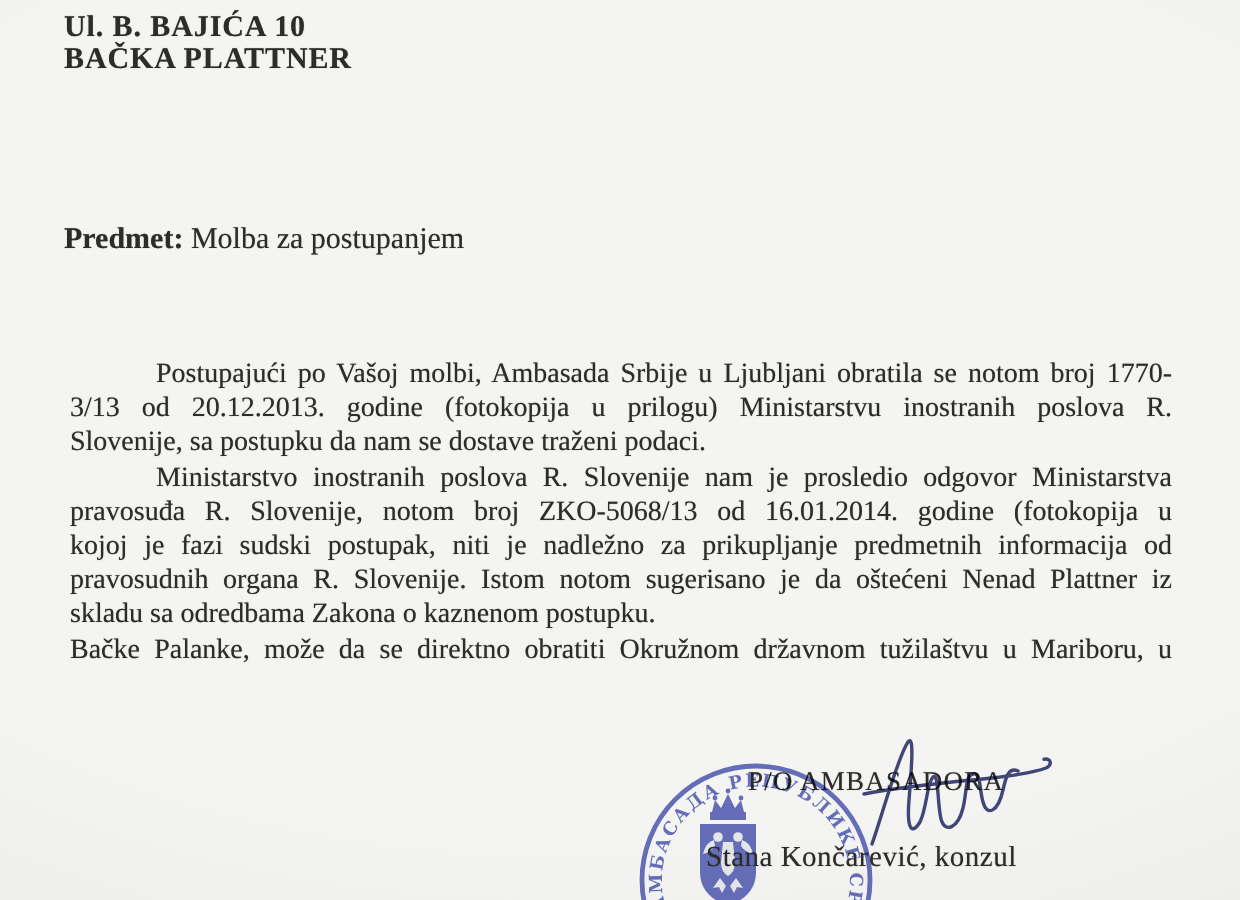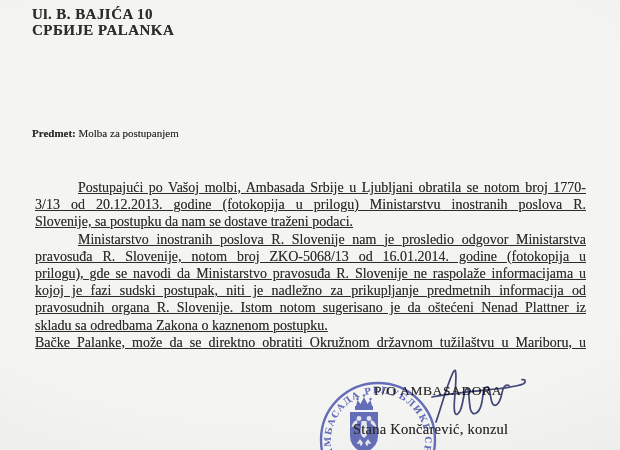--- a/index.html
+++ b/index.html
@@ -18,30 +18,30 @@
   }
   
   .txt { text-shadow: 0 0 0.45px rgba(46,44,42,0.55); }
 
   .sender {
     position: absolute; left: 32px; top: 6px;
     font-weight: bold; font-size: 15px; line-height: 16px;
     letter-spacing: 0.45px; white-space: nowrap;
   }
   .subject {
-    position: absolute; left: 32px; top: 127px;
-    font-size: 11px; white-space: nowrap;
+    position: absolute; left: 32px; top: 112px;
+    font-size: 15px; white-space: nowrap;
   }
   .subject .lbl { font-weight: bold; }
 
   .bodyblock {
     position: absolute; left: 35px; top: 179px; width: 551px;
     font-size: 14px; line-height: 17.2px;
   }
-  .bl { height: 17.2px; overflow: hidden; text-decoration: underline; }
+  .bl { height: 17.2px; overflow: hidden; }
   .j  { text-align: justify; text-align-last: justify; }
   .ind { padding-left: 43px; }
 
   .po-line {
     position: absolute; left: 374px; top: 383px;
     font-size: 13.5px; letter-spacing: 0.6px; white-space: nowrap;
   }
   .name-line {
     position: absolute; left: 353px; top: 421px;
     font-size: 14.5px; letter-spacing: 0.25px; white-space: nowrap;
@@ -64,34 +64,33 @@
     opacity: 0.95;
   }
 </style>
 </head>
 <body>
 
 <div class="paper">
 
   <div class="sender txt">
     <div>Ul. B. BAJIĆA 10</div>
-    <div>СРБИЈЕ PALANKA</div>
+    <div>BAČKA PLATTNER</div>
   </div>
 
   <div class="subject txt">
     <span class="lbl">Predmet:</span><span> Molba za postupanjem</span>
   </div>
 
   <div class="bodyblock txt">
     <div class="bl j ind">Postupajući po Vašoj molbi, Ambasada Srbije u Ljubljani obratila se notom broj 1770-</div>
     <div class="bl j">3/13 od 20.12.2013. godine (fotokopija u prilogu) Ministarstvu inostranih poslova R.</div>
     <div class="bl">Slovenije, sa postupku da nam se dostave traženi podaci.</div>
     <div class="bl j ind">Ministarstvo inostranih poslova R. Slovenije nam je prosledio odgovor Ministarstva</div>
     <div class="bl j">pravosuđa R. Slovenije, notom broj ZKO-5068/13 od 16.01.2014. godine (fotokopija u</div>
-    <div class="bl j">prilogu), gde se navodi da Ministarstvo pravosuđa R. Slovenije ne raspolaže informacijama u</div>
     <div class="bl j">kojoj je fazi sudski postupak, niti je nadležno za prikupljanje predmetnih informacija od</div>
     <div class="bl j">pravosudnih organa R. Slovenije. Istom notom sugerisano je da oštećeni Nenad Plattner iz</div>
     <div class="bl">skladu sa odredbama Zakona o kaznenom postupku.</div>
     <div class="bl j">Bačke Palanke, može da se direktno obratiti Okružnom državnom tužilaštvu u Mariboru, u</div>
   </div>
 
   <svg class="stamp-svg" viewBox="0 0 132 78" aria-hidden="true">
     <g stroke="#5c66bd" fill="none">
       <circle cx="60" cy="64" r="57" stroke-width="2.4"></circle>
     </g>

